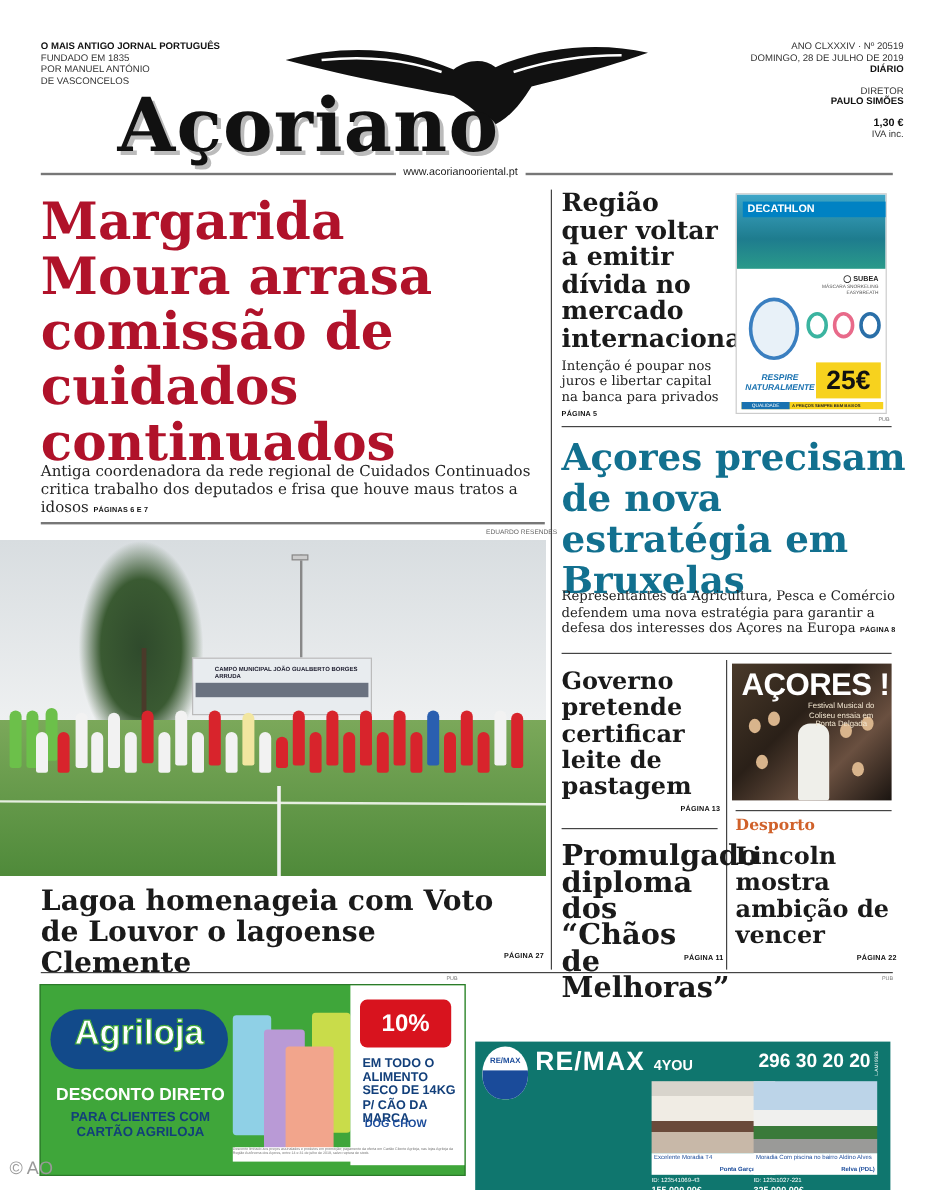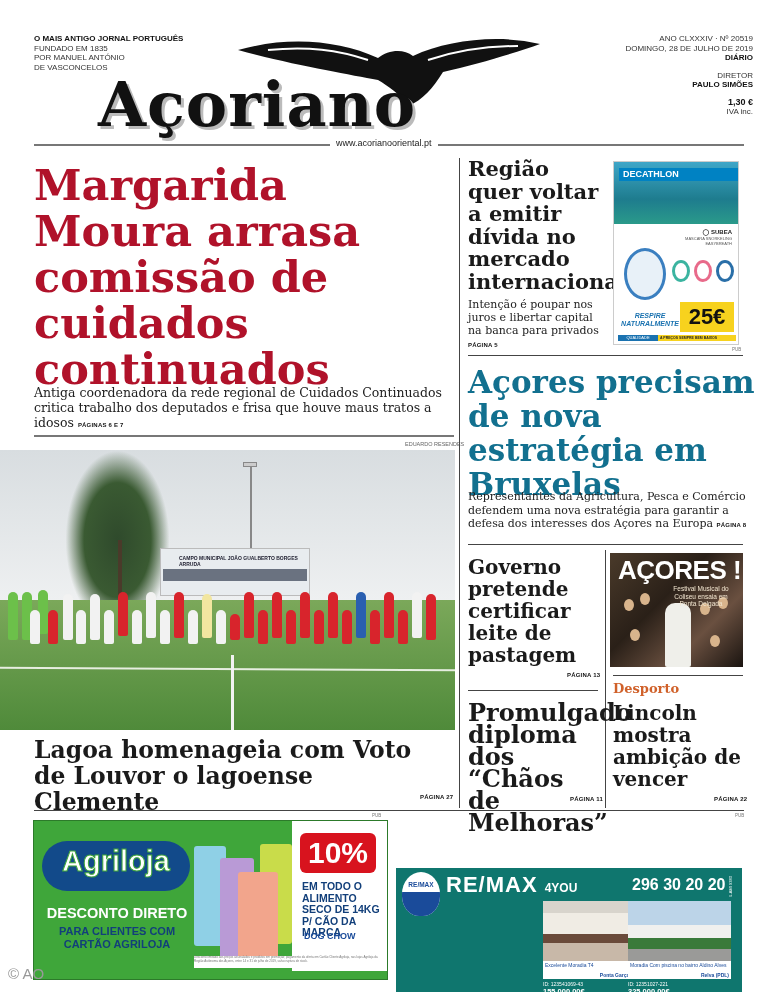--- a/index.html
+++ b/index.html
@@ -74,21 +74,21 @@
 
   
   .agri { left: 33px; top: 820px; width: 355px; height: 160px; background: #3fa63a; border: 1px solid #2c7a2a; overflow: hidden; }
   .agri .pill { position: absolute; left: 8px; top: 20px; width: 148px; height: 50px; background: #124a8a; border-radius: 25px; }
   .agri .brand { position: absolute; left: 8px; top: 24px; width: 148px; text-align: center; font-family: "Liberation Sans", sans-serif; font-weight: bold; font-size: 29px; color: #fff; -webkit-text-stroke: 1px #3fa63a; }
   .agri .l1 { position: absolute; left: 8px; top: 84px; width: 150px; text-align: center; font-family: "Liberation Sans", sans-serif; font-weight: bold; font-size: 14.5px; color: #fff; }
   .agri .l2 { position: absolute; left: 8px; top: 104px; width: 150px; text-align: center; font-family: "Liberation Sans", sans-serif; font-weight: bold; font-size: 11px; line-height: 13px; color: #123f7a; }
   .agri .bags { position: absolute; left: 160px; top: 15px; width: 100px; height: 128px; }
   .agri .bag { position: absolute; border-radius: 3px; }
   .agri .white { position: absolute; left: 258px; top: 0; width: 97px; height: 150px; background: #fff; }
-  .agri .pct { position: absolute; left: 266px; top: 12px; width: 76px; height: 40px; background: #d8131e; border-radius: 6px; font-family: "Liberation Sans", sans-serif; font-weight: bold; font-size: 30px; line-height: 40px; text-align: center; color: #fff; }
+  .agri .pct { position: absolute; left: 266px; top: 12px; width: 76px; height: 40px; background: #d8131e; border-radius: 6px; font-family: "Liberation Sans", sans-serif; font-weight: bold; font-size: 20px; line-height: 40px; text-align: center; color: #fff; }
   .agri .off { position: absolute; left: 268px; top: 60px; width: 86px; font-family: "Liberation Sans", sans-serif; font-weight: bold; font-size: 10.5px; line-height: 11.5px; color: #123f7a; }
   .agri .dc { position: absolute; left: 270px; top: 110px; font-family: "Liberation Sans", sans-serif; font-weight: bold; font-size: 9px; color: #1a4b9a; }
   .agri .fine { position: absolute; left: 160px; top: 135px; width: 190px; height: 12px; font-family: "Liberation Sans", sans-serif; font-size: 3px; line-height: 3.6px; color: #777; background: #fff; }
 
   .remax { left: 396px; top: 820px; width: 346px; height: 150px; background: #0f766e; overflow: hidden; margin-top: 48px; }
   .remax .balloon { position: absolute; left: 6px; top: 4px; width: 38px; height: 44px; background: #fff; border-radius: 50% 50% 45% 45%; overflow: hidden; }
   .remax .balloon .blue { position: absolute; left: 0; top: 20px; width: 38px; height: 24px; background: #1a4b9a; }
   .remax .balloon .txt { position: absolute; left: 0; top: 9px; width: 38px; text-align: center; font-family: "Liberation Sans", sans-serif; font-weight: bold; font-size: 6.5px; color: #1a4b9a; }
   .remax .brand { position: absolute; left: 50px; top: 4px; font-family: "Liberation Sans", sans-serif; font-weight: bold; font-size: 22px; color: #fff; letter-spacing: 1px; }
   .remax .brand small { font-size: 12px; letter-spacing: 0; }

